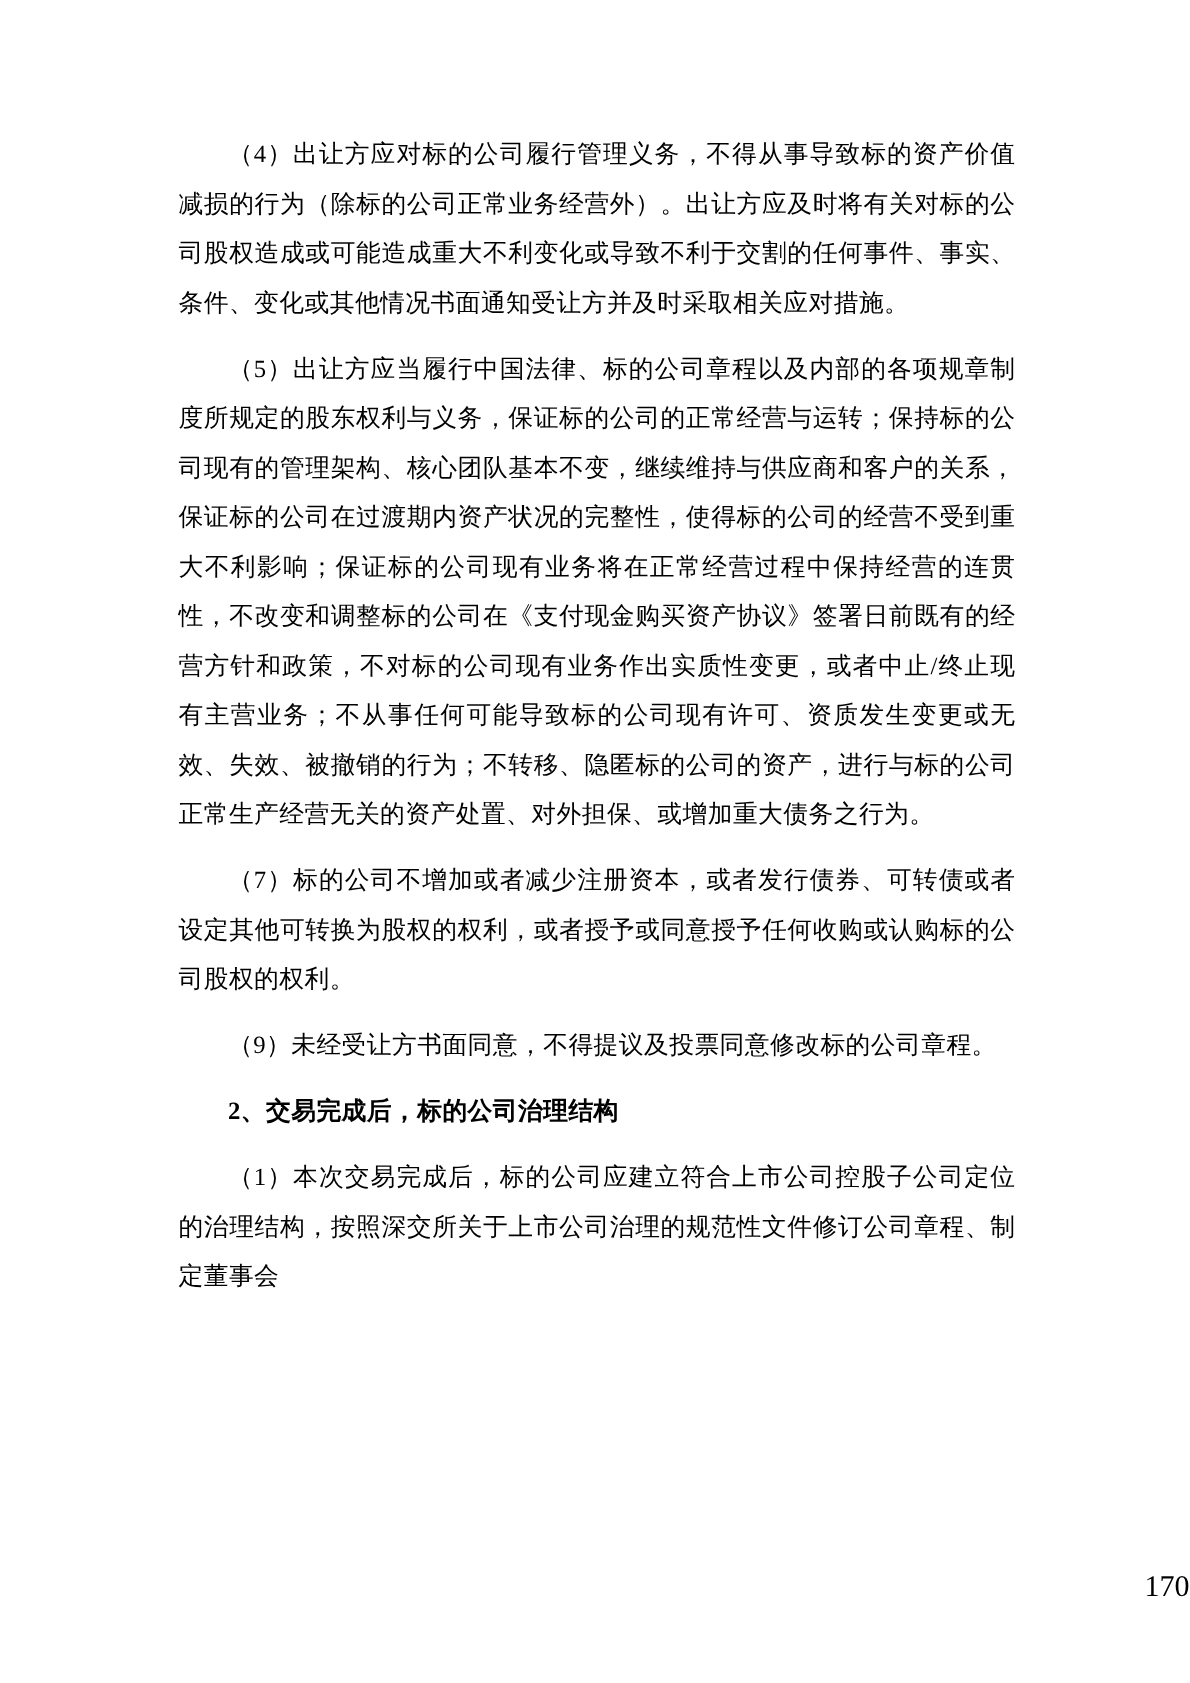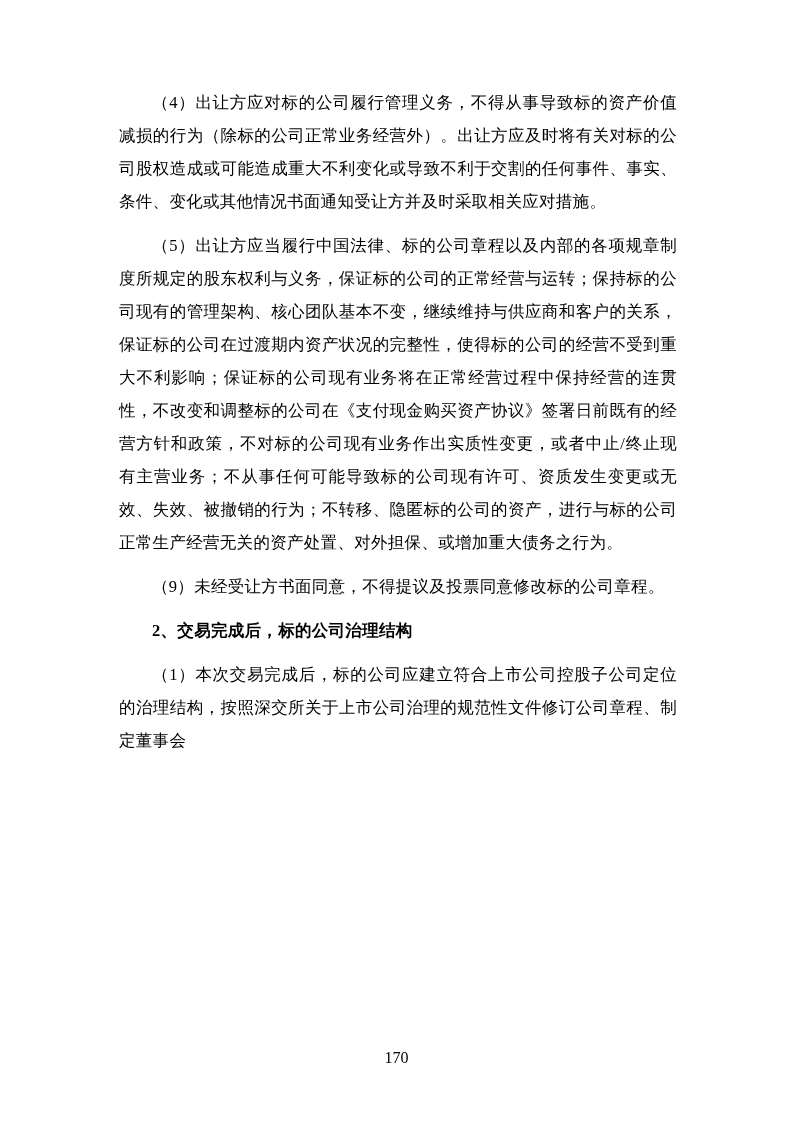--- a/index.html
+++ b/index.html
@@ -33,31 +33,32 @@
   }
   .content p.section-heading {
     
     font-weight: bold;
   }
   .page-number {
     position: absolute;
     left: 0;
     right: 0;
     top: 1048px;
-    text-align: center;
-    font-size: 16px;
+    text-align: right;
+    font-size: 20px;
     line-height: 20px;
     font-family: "Liberation Serif", "DejaVu Serif", serif;
   }
 </style>
 </head>
 <body>
 
 <div class="page">
   <div class="content">
     <p>（4）出让方应对标的公司履行管理义务，不得从事导致标的资产价值减损的行为（除标的公司正常业务经营外）。出让方应及时将有关对标的公司股权造成或可能造成重大不利变化或导致不利于交割的任何事件、事实、条件、变化或其他情况书面通知受让方并及时采取相关应对措施。</p>
     <p>（5）出让方应当履行中国法律、标的公司章程以及内部的各项规章制度所规定的股东权利与义务，保证标的公司的正常经营与运转；保持标的公司现有的管理架构、核心团队基本不变，继续维持与供应商和客户的关系，保证标的公司在过渡期内资产状况的完整性，使得标的公司的经营不受到重大不利影响；保证标的公司现有业务将在正常经营过程中保持经营的连贯性，不改变和调整标的公司在《支付现金购买资产协议》签署日前既有的经营方针和政策，不对标的公司现有业务作出实质性变更，或者中止/终止现有主营业务；不从事任何可能导致标的公司现有许可、资质发生变更或无效、失效、被撤销的行为；不转移、隐匿标的公司的资产，进行与标的公司正常生产经营无关的资产处置、对外担保、或增加重大债务之行为。</p>
+    <p>（7）标的公司不增加或者减少注册资本，或者发行债券、可转债或者设定其他可转换为股权的权利，或者授予或同意授予任何收购或认购标的公司股权的权利。</p>
     <p>（9）未经受让方书面同意，不得提议及投票同意修改标的公司章程。</p>
     <p class="section-heading">2、交易完成后，标的公司治理结构</p>
     <p>（1）本次交易完成后，标的公司应建立符合上市公司控股子公司定位的治理结构，按照深交所关于上市公司治理的规范性文件修订公司章程、制定董事会</p>
   </div>
   <div class="page-number">170</div>
 </div>
 
 </body></html>

